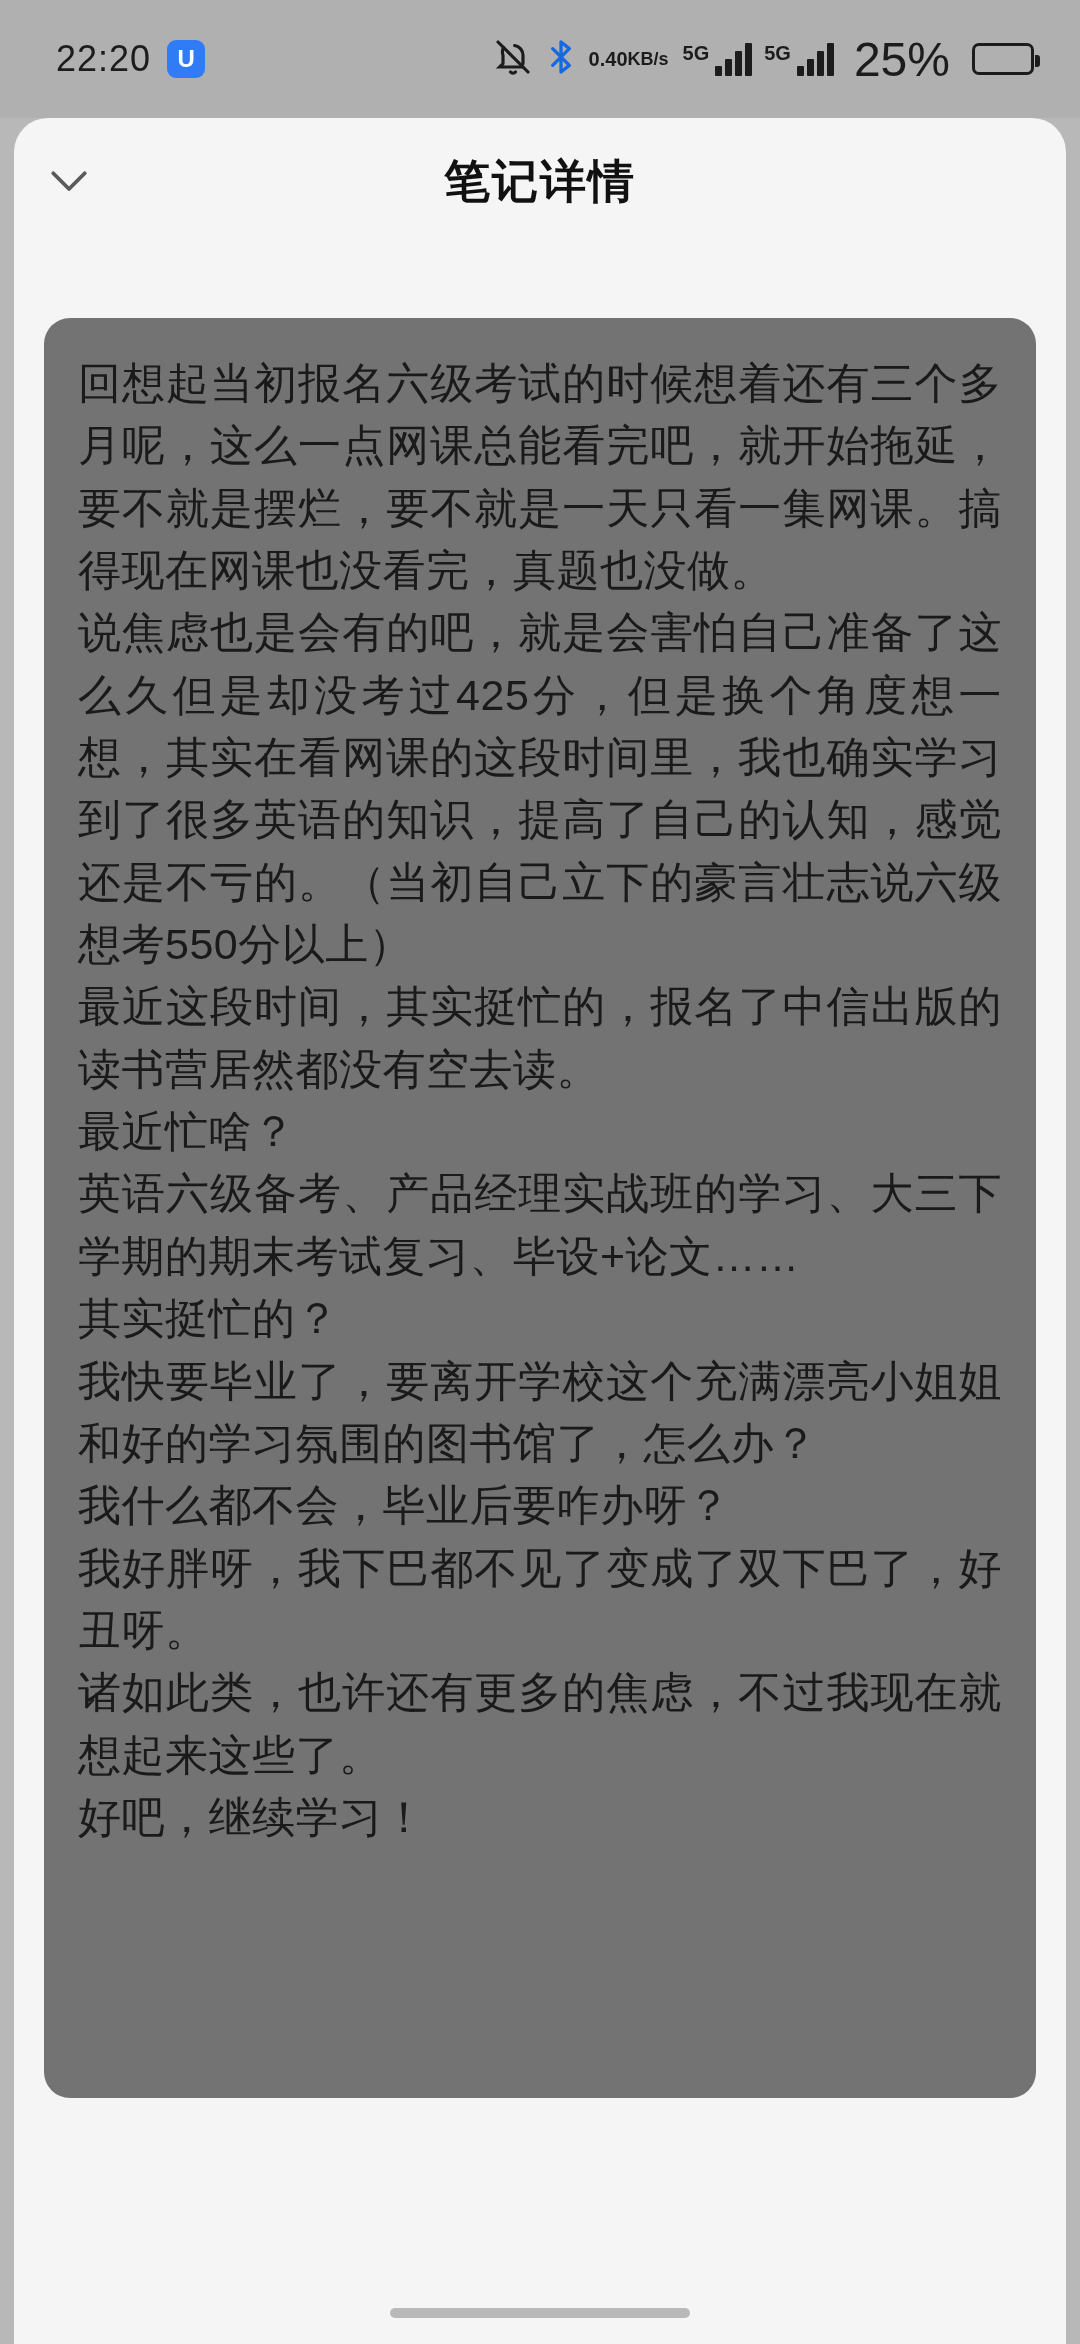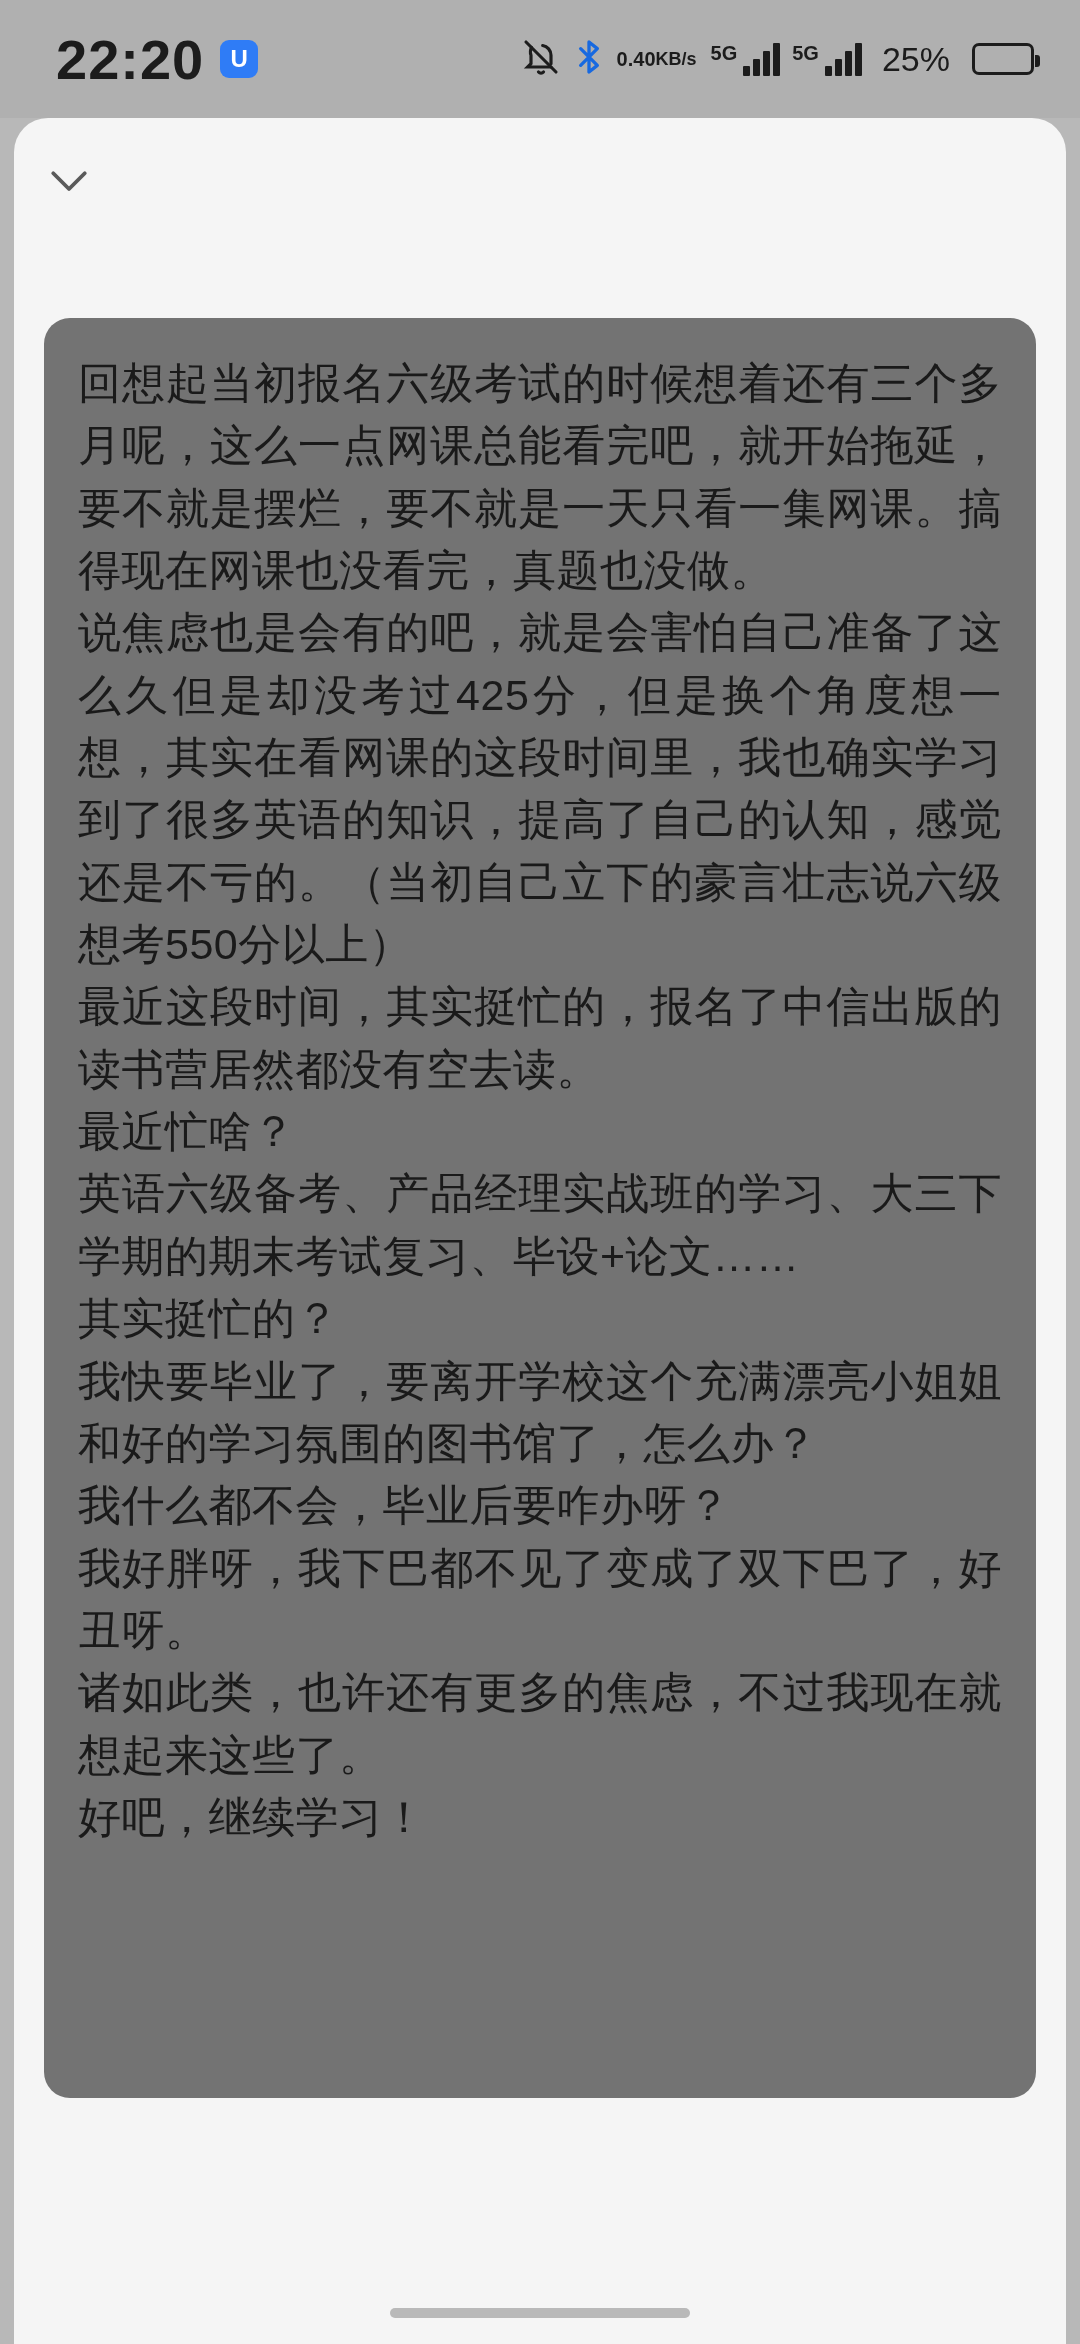--- a/index.html
+++ b/index.html
@@ -19,23 +19,23 @@
   .status-bar {
     height: 118px;
     background: #b0b0b0;
     display: flex;
     align-items: center;
     padding: 0 46px 0 56px;
     box-sizing: border-box;
     color: #1c1c1c;
   }
   .status-time {
-    font-size: 56px;
+    font-size: 36px;
     letter-spacing: 1px;
-    font-weight: 700;
+    font-weight: 400;
   }
   .status-badge {
     width: 38px;
     height: 38px;
     border-radius: 9px;
     background: #2f7cf6;
     margin-left: 16px;
     display: flex;
     align-items: center;
     justify-content: center;
@@ -82,21 +82,21 @@
     display: block;
     width: 7px;
     background: #1c1c1c;
     border-radius: 1px;
   }
   .bars i:nth-child(1) { height: 10px; }
   .bars i:nth-child(2) { height: 17px; }
   .bars i:nth-child(3) { height: 25px; }
   .bars i:nth-child(4) { height: 33px; }
   .batt-text {
-    font-size: 34px;
+    font-size: 48px;
     margin-left: 8px;
   }
   .batt {
     width: 62px;
     height: 32px;
     border: 3px solid #1c1c1c;
     border-radius: 7px;
     position: relative;
     margin-left: 10px;
     box-sizing: border-box;
@@ -233,20 +233,21 @@
 <div class="app">
 
   <div class="titlebar">
     <div class="chev">
       <span>
         <svg width="54" height="54" viewBox="0 0 24 24" fill="none" stroke="#5a5a5a" stroke-width="1.7" stroke-linecap="round" stroke-linejoin="round">
           <path d="M5 9l7 7 7-7"></path>
         </svg>
       </span>
     </div>
+    <div class="page-title">笔记详情</div>
   </div>
 
   <div class="note-card">
     <div class="note-body">
       <p>回想起当初报名六级考试的时候想着还有三个多月呢，这么一点网课总能看完吧，就开始拖延，要不就是摆烂，要不就是一天只看一集网课。搞得现在网课也没看完，真题也没做。</p>
       <p>说焦虑也是会有的吧，就是会害怕自己准备了这么久但是却没考过425分，但是换个角度想一想，其实在看网课的这段时间里，我也确实学习到了很多英语的知识，提高了自己的认知，感觉还是不亏的。（当初自己立下的豪言壮志说六级想考550分以上）</p>
       <p>最近这段时间，其实挺忙的，报名了中信出版的读书营居然都没有空去读。</p>
       <p>最近忙啥？</p>
       <p>英语六级备考、产品经理实战班的学习、大三下学期的期末考试复习、毕设+论文……</p>
       <p>其实挺忙的？</p>

